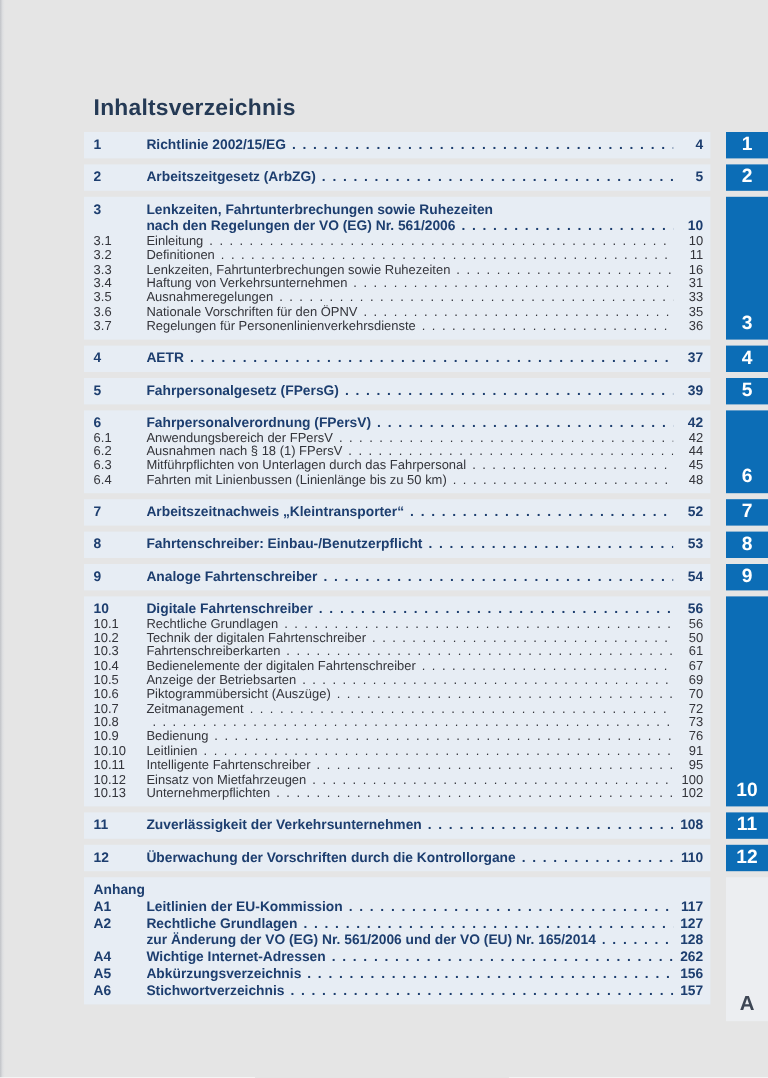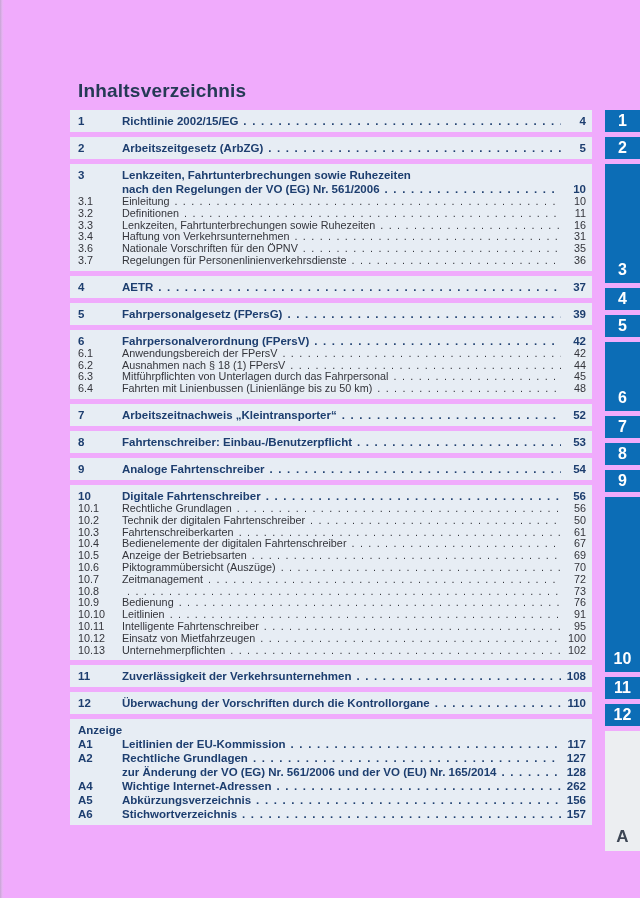--- a/index.html
+++ b/index.html
@@ -1,19 +1,19 @@
 <!DOCTYPE html>
 <html lang="de"><head>
 <meta charset="utf-8">
 <style>
   html,body{margin:0;padding:0;background:#ffffff;}
   .page{
     position:relative;
     width:640px;height:898px;
-    background:#f0abfc;
+    background:#e5e5e5;
     overflow:hidden;
     font-family:"Liberation Sans","DejaVu Sans",sans-serif;
   }
   .scan-edge{
     position:absolute;left:0;top:0;width:4px;height:898px;
     background:linear-gradient(90deg,rgba(150,155,165,.45),rgba(200,204,212,.25) 55%,rgba(255,255,255,0));
     pointer-events:none;
   }
   .content{
     position:absolute;left:70px;top:80px;width:522px;
@@ -112,20 +112,26 @@
             <span class="leader"></span>
             <span class="pg">16</span>
           </div>
           <div class="row">
             <span class="num">3.4</span>
             <span class="label">Haftung von Verkehrsunternehmen</span>
             <span class="leader"></span>
             <span class="pg">31</span>
           </div>
           <div class="row">
+            <span class="num">3.5</span>
+            <span class="label">Ausnahmeregelungen</span>
+            <span class="leader"></span>
+            <span class="pg">33</span>
+          </div>
+          <div class="row">
             <span class="num">3.6</span>
             <span class="label">Nationale Vorschriften für den ÖPNV</span>
             <span class="leader"></span>
             <span class="pg">35</span>
           </div>
           <div class="row">
             <span class="num">3.7</span>
             <span class="label">Regelungen für Personenlinienverkehrsdienste</span>
             <span class="leader"></span>
             <span class="pg">36</span>
@@ -299,21 +305,21 @@
         <div class="section">
           <div class="row main">
             <span class="num">12</span>
             <span class="label">Überwachung der Vorschriften durch die Kontrollorgane</span>
             <span class="leader"></span>
             <span class="pg">110</span>
           </div>
         </div>
         <div class="section">
           <div class="row main heading">
-            <span class="label">Anzeige</span>
+            <span class="label">Anhang</span>
           </div>
           <div class="row main">
             <span class="num">A1</span>
             <span class="label">Leitlinien der EU-Kommission</span>
             <span class="leader"></span>
             <span class="pg">117</span>
           </div>
           <div class="row main">
             <span class="num">A2</span>
             <span class="label">Rechtliche Grundlagen</span>

